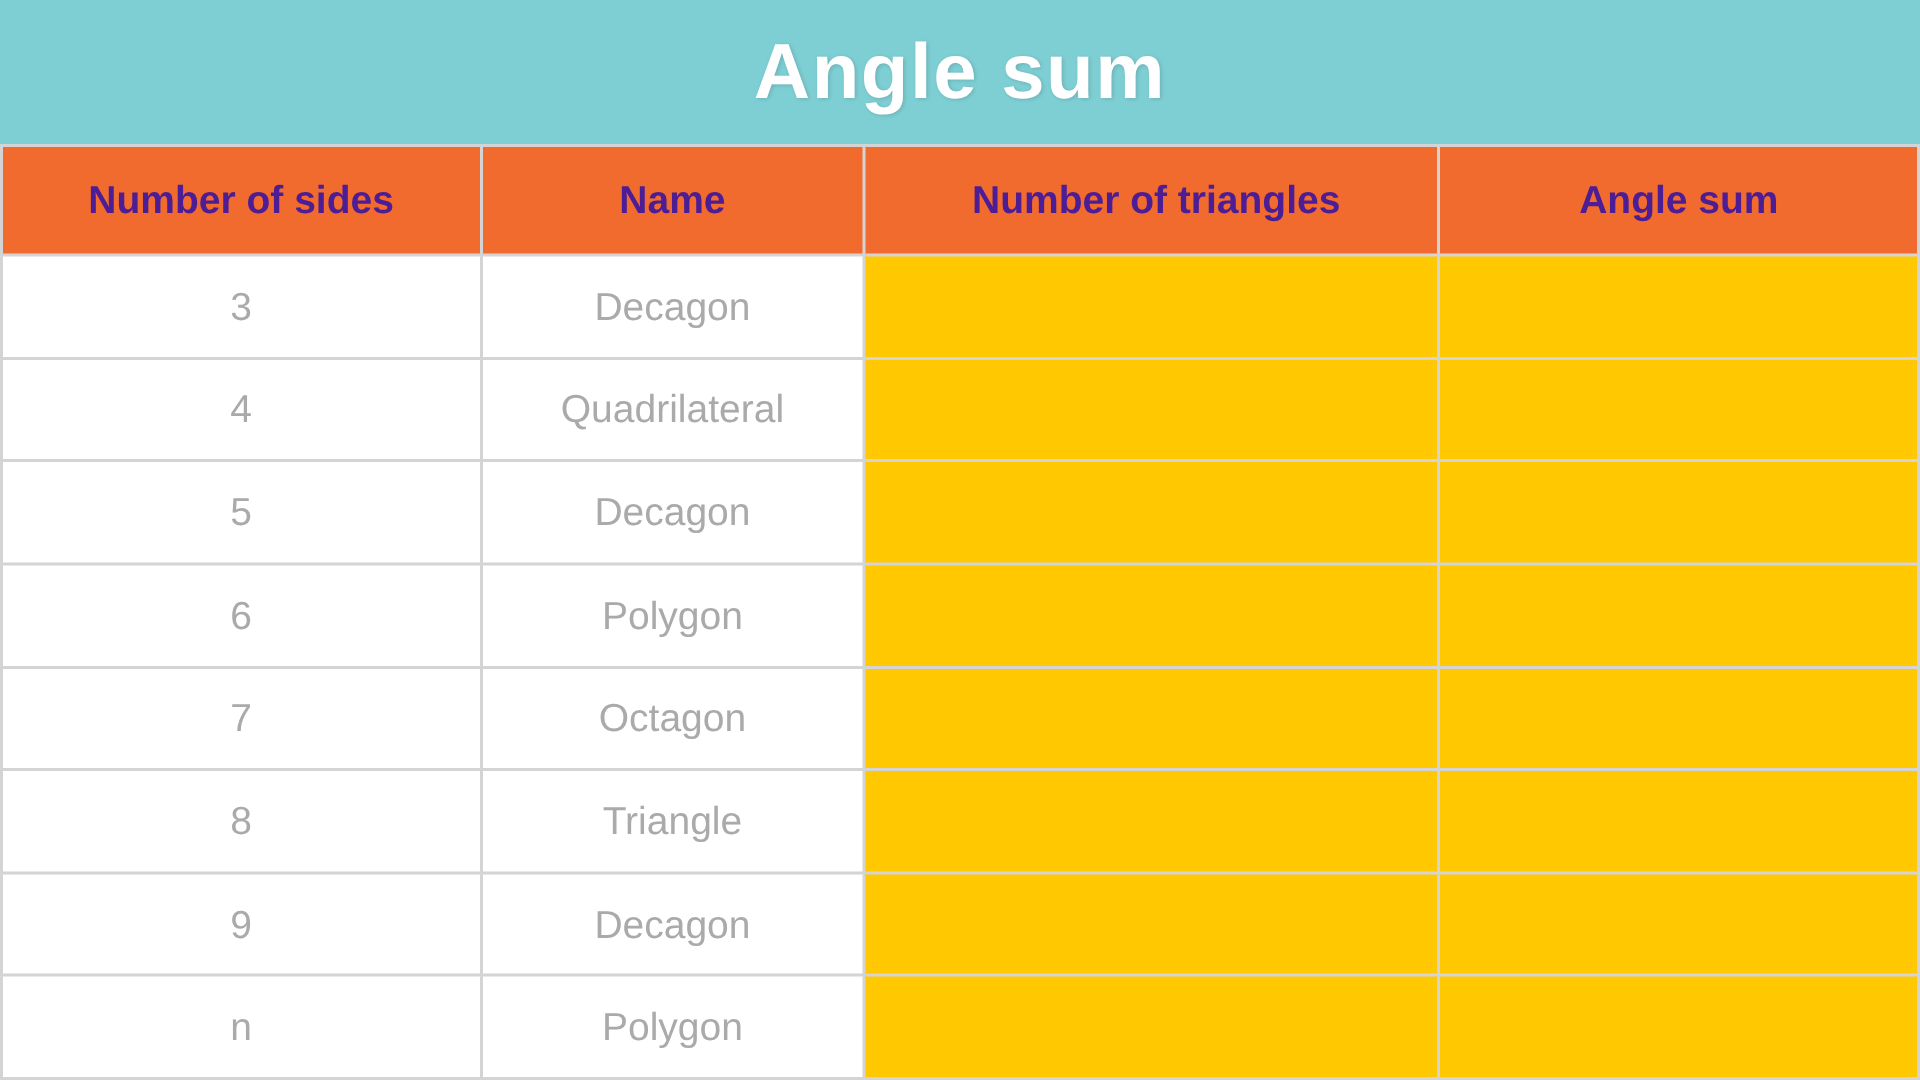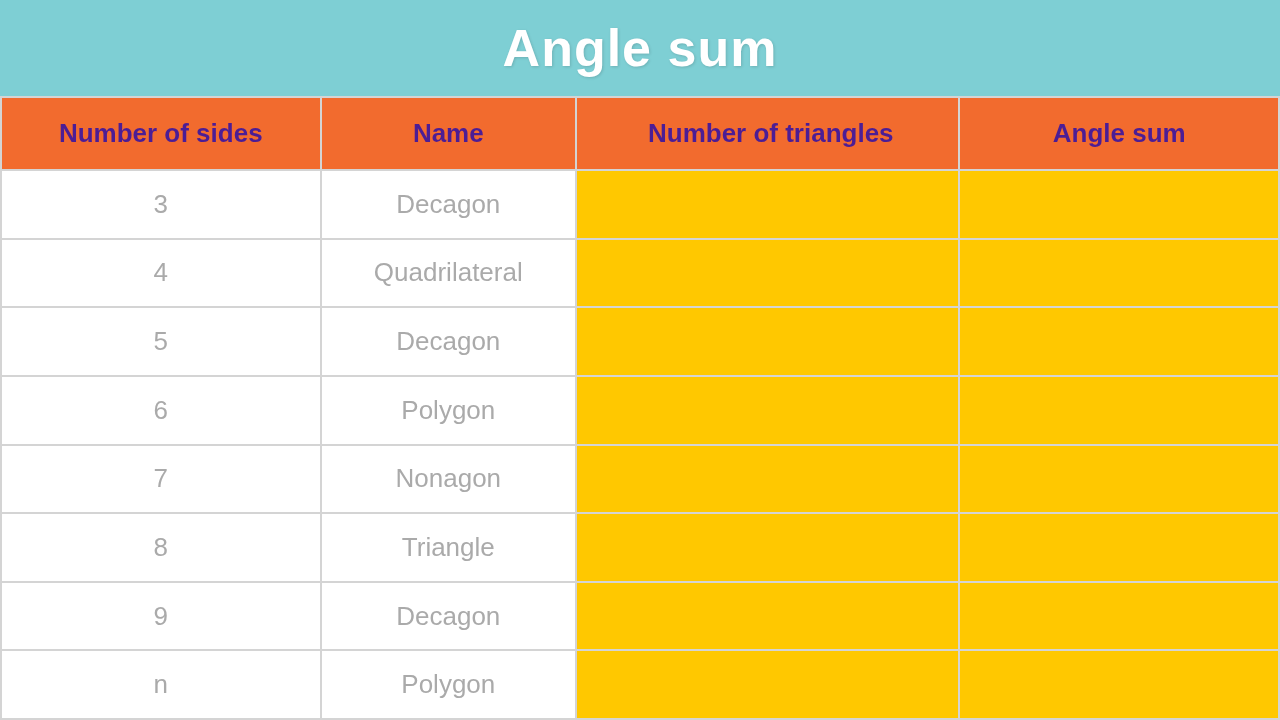--- a/index.html
+++ b/index.html
@@ -132,21 +132,21 @@
             <td></td>
           </tr>
           <tr>
             <td>6</td>
             <td>Polygon</td>
             <td></td>
             <td></td>
           </tr>
           <tr>
             <td>7</td>
-            <td>Nonagon</td>
+            <td>Octagon</td>
             <td></td>
             <td></td>
           </tr>
           <tr>
             <td>8</td>
             <td>Triangle</td>
             <td></td>
             <td></td>
           </tr>
           <tr>

